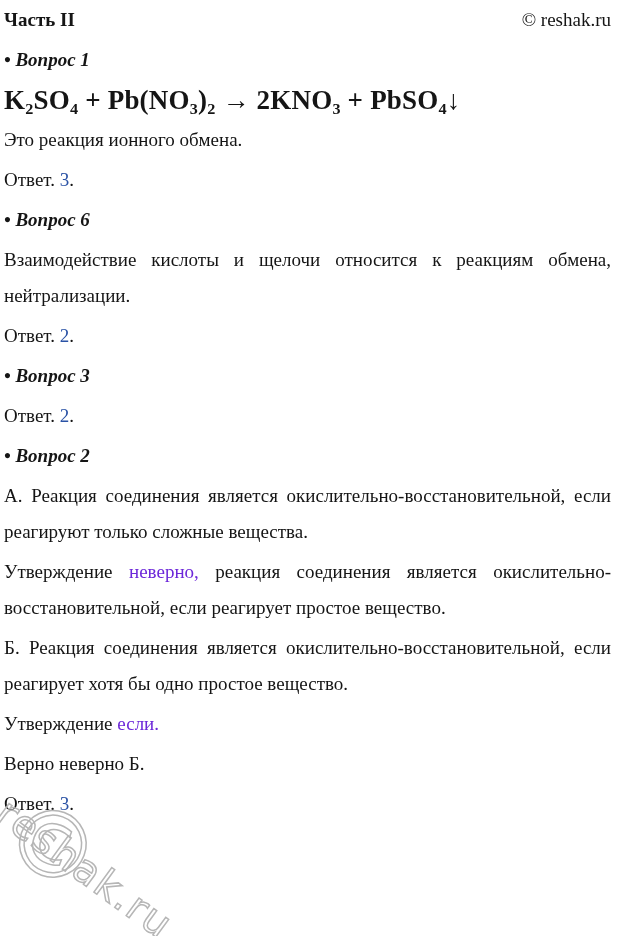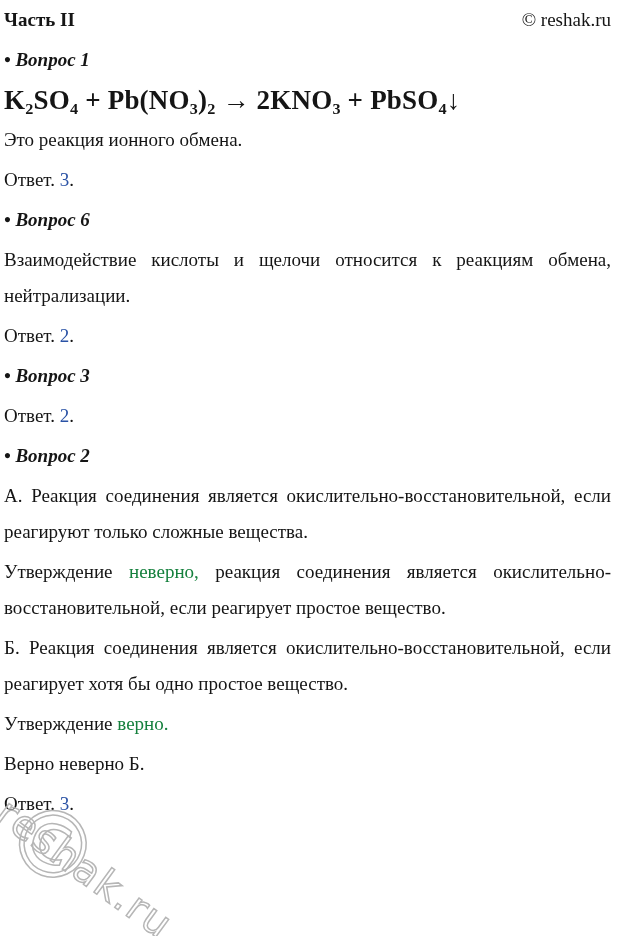--- a/index.html
+++ b/index.html
@@ -28,21 +28,21 @@
   .hdr .title { font-weight: bold; }
   p { margin: 0 0 4px 0; }
   .q-head {
     font-weight: bold;
     font-style: italic;
     margin: 4px 0 4px 0;
   }
   .just { text-align: justify; }
   .equation { font-size: 27px; letter-spacing: 0.2px; font-weight: bold; }
   .blue { color: #2a52a5; }
-  .gray { color: #15803d; }
+  .gray { color: #6d28d9; }
   .watermark {
     position: absolute;
     z-index: 2;
     pointer-events: none;
     color: transparent;
     -webkit-text-stroke: 1.5px #b6b6b6;
     font-family: "DejaVu Sans", sans-serif;
   }
   .wm-text {
     left: 12px;
@@ -79,20 +79,20 @@
   <p class="just">Взаимодействие кислоты и щелочи относится к реакциям обмена, нейтрализации.</p>
   <p><span>Ответ.</span> <span class="blue">2</span><span>.</span></p>
 
   <p class="q-head">• Вопрос 3</p>
   <p><span>Ответ.</span> <span class="blue">2</span><span>.</span></p>
 
   <p class="q-head">• Вопрос 2</p>
   <p class="just">А. Реакция соединения является окислительно-восстановительной, если реагируют только сложные вещества.</p>
   <p class="just"><span>Утверждение </span><span class="gray">неверно,</span><span> реакция соединения является окислительно-восстановительной, если реагирует простое вещество.</span></p>
   <p class="just">Б. Реакция соединения является окислительно-восстановительной, если реагирует хотя бы одно простое вещество.</p>
-  <p><span>Утверждение </span><span class="gray">верно.</span></p>
+  <p><span>Утверждение </span><span class="gray">если.</span></p>
   <p>Верно неверно Б.</p>
   <p><span>Ответ.</span> <span class="blue">3</span><span>.</span></p>
 
 </div>
 
 <span class="watermark wm-symbol">©</span>
 <span class="watermark wm-text">reshak.ru</span>
 
 </body></html>

